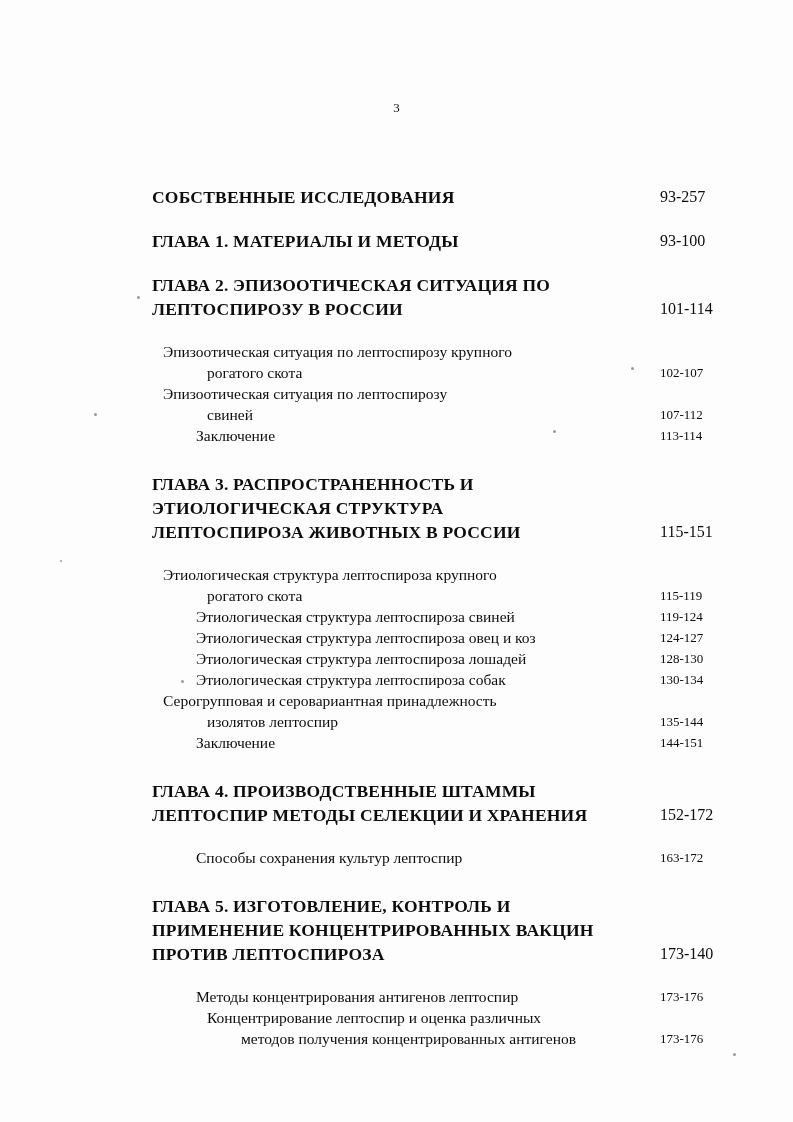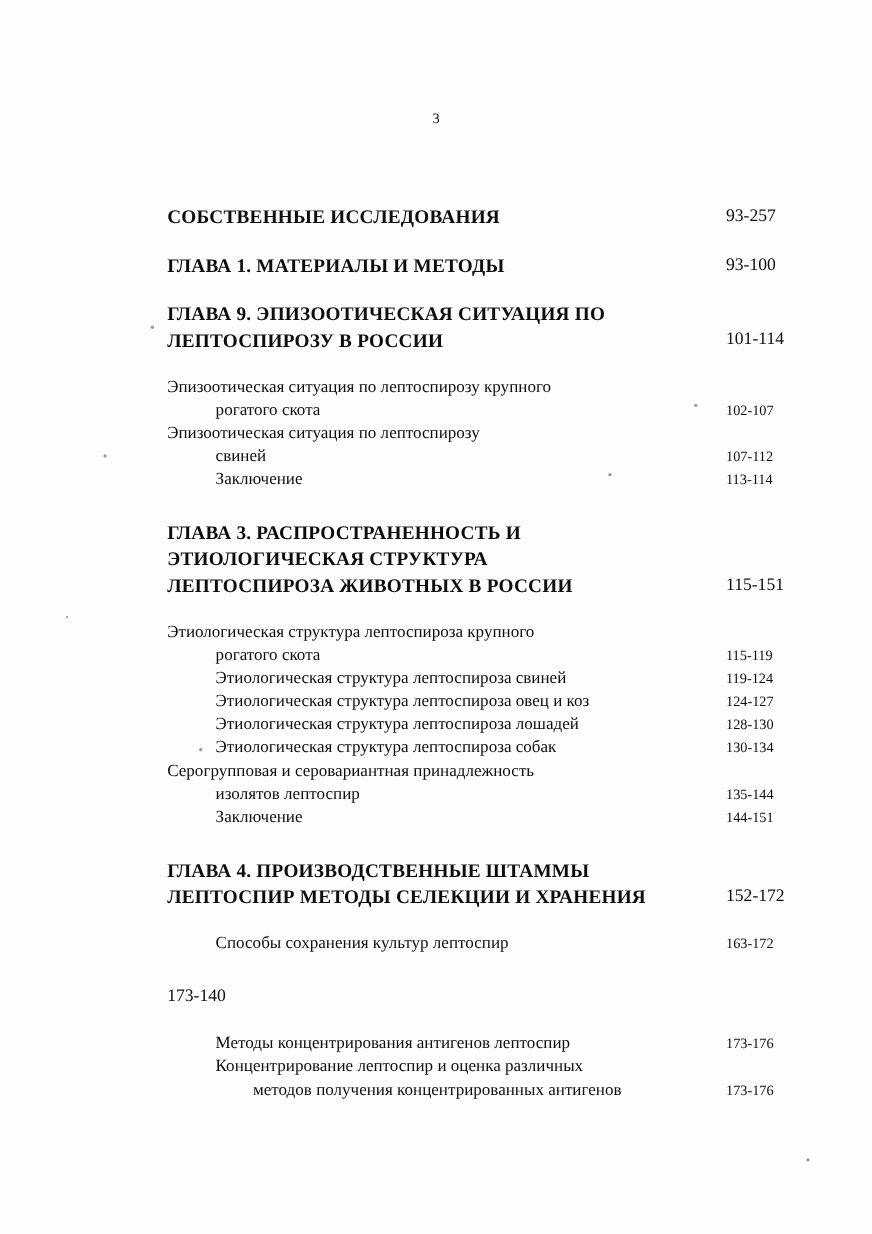--- a/index.html
+++ b/index.html
@@ -68,20 +68,21 @@
     font-size: 15.5px;
     line-height: 21px;
   }
   .lvl-s .txt {
     padding-left: 44px;
     text-indent: 0;
   }
   .lvl-s.hang .txt {
     padding-left: 44px;
     text-indent: -44px;
+    margin-left: 11px;
   }
   .lvl-s.deep .txt {
     padding-left: 78px;
     text-indent: 0;
   }
   .lvl-s.deep.hang .txt {
     padding-left: 78px;
     text-indent: -34px;
   }
   .lvl-s .pg {
@@ -107,21 +108,21 @@
         <div class="txt">СОБСТВЕННЫЕ ИССЛЕДОВАНИЯ</div>
         <div class="pg">93-257</div>
       </div>
       <div class="sp-2"></div>
       <div class="entry lvl-h">
         <div class="txt">ГЛАВА 1. МАТЕРИАЛЫ И МЕТОДЫ</div>
         <div class="pg">93-100</div>
       </div>
       <div class="sp-2"></div>
       <div class="entry lvl-h">
-        <div class="txt">ГЛАВА 9. ЭПИЗООТИЧЕСКАЯ СИТУАЦИЯ ПО
+        <div class="txt">ГЛАВА 2. ЭПИЗООТИЧЕСКАЯ СИТУАЦИЯ ПО
 ЛЕПТОСПИРОЗУ В РОССИИ</div>
         <div class="pg">101-114</div>
       </div>
       <div class="sp-2"></div>
       <div class="entry lvl-s hang">
         <div class="txt">Эпизоотическая ситуация по лептоспирозу крупного
 рогатого скота</div>
         <div class="pg">102-107</div>
       </div>
       <div class="entry lvl-s hang">
@@ -177,20 +178,23 @@
 ЛЕПТОСПИР МЕТОДЫ СЕЛЕКЦИИ И ХРАНЕНИЯ</div>
         <div class="pg">152-172</div>
       </div>
       <div class="sp-2"></div>
       <div class="entry lvl-s">
         <div class="txt">Способы сохранения культур лептоспир</div>
         <div class="pg">163-172</div>
       </div>
       <div class="sp-3"></div>
       <div class="entry lvl-h">
+        <div class="txt">ГЛАВА 5. ИЗГОТОВЛЕНИЕ, КОНТРОЛЬ И
+ПРИМЕНЕНИЕ КОНЦЕНТРИРОВАННЫХ ВАКЦИН
+ПРОТИВ ЛЕПТОСПИРОЗА</div>
         <div class="pg">173-140</div>
       </div>
       <div class="sp-2"></div>
       <div class="entry lvl-s">
         <div class="txt">Методы концентрирования антигенов лептоспир</div>
         <div class="pg">173-176</div>
       </div>
       <div class="entry lvl-s hang deep">
         <div class="txt">Концентрирование лептоспир и оценка различных
 методов получения концентрированных антигенов</div>

